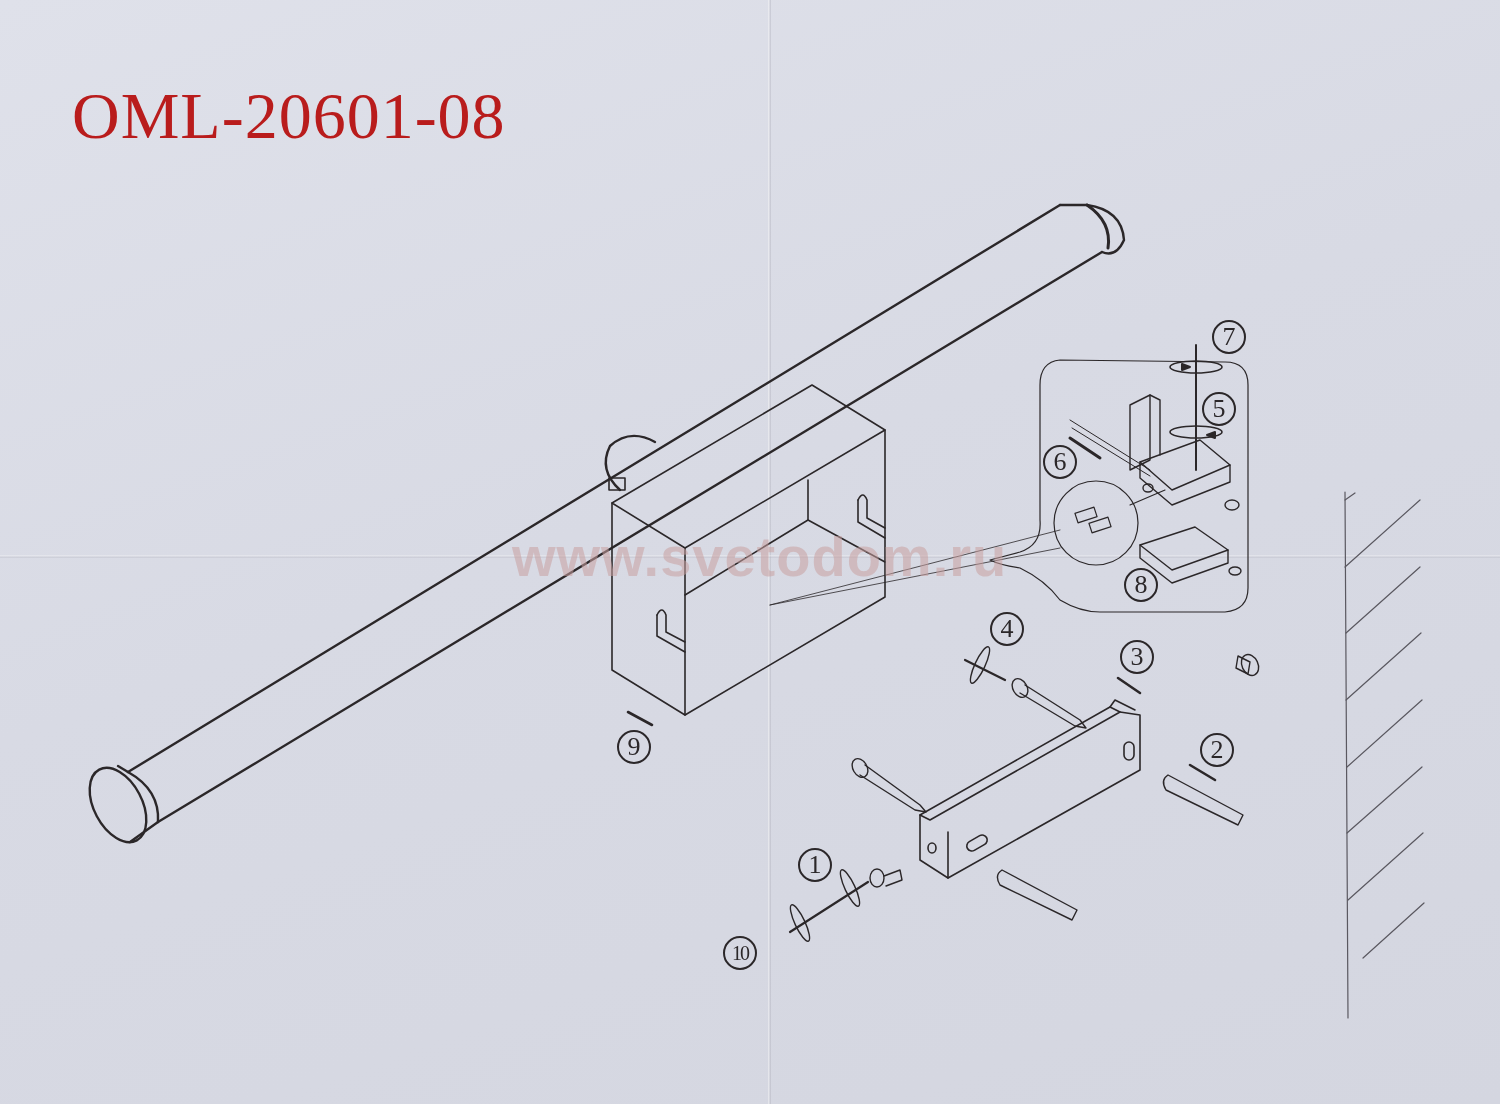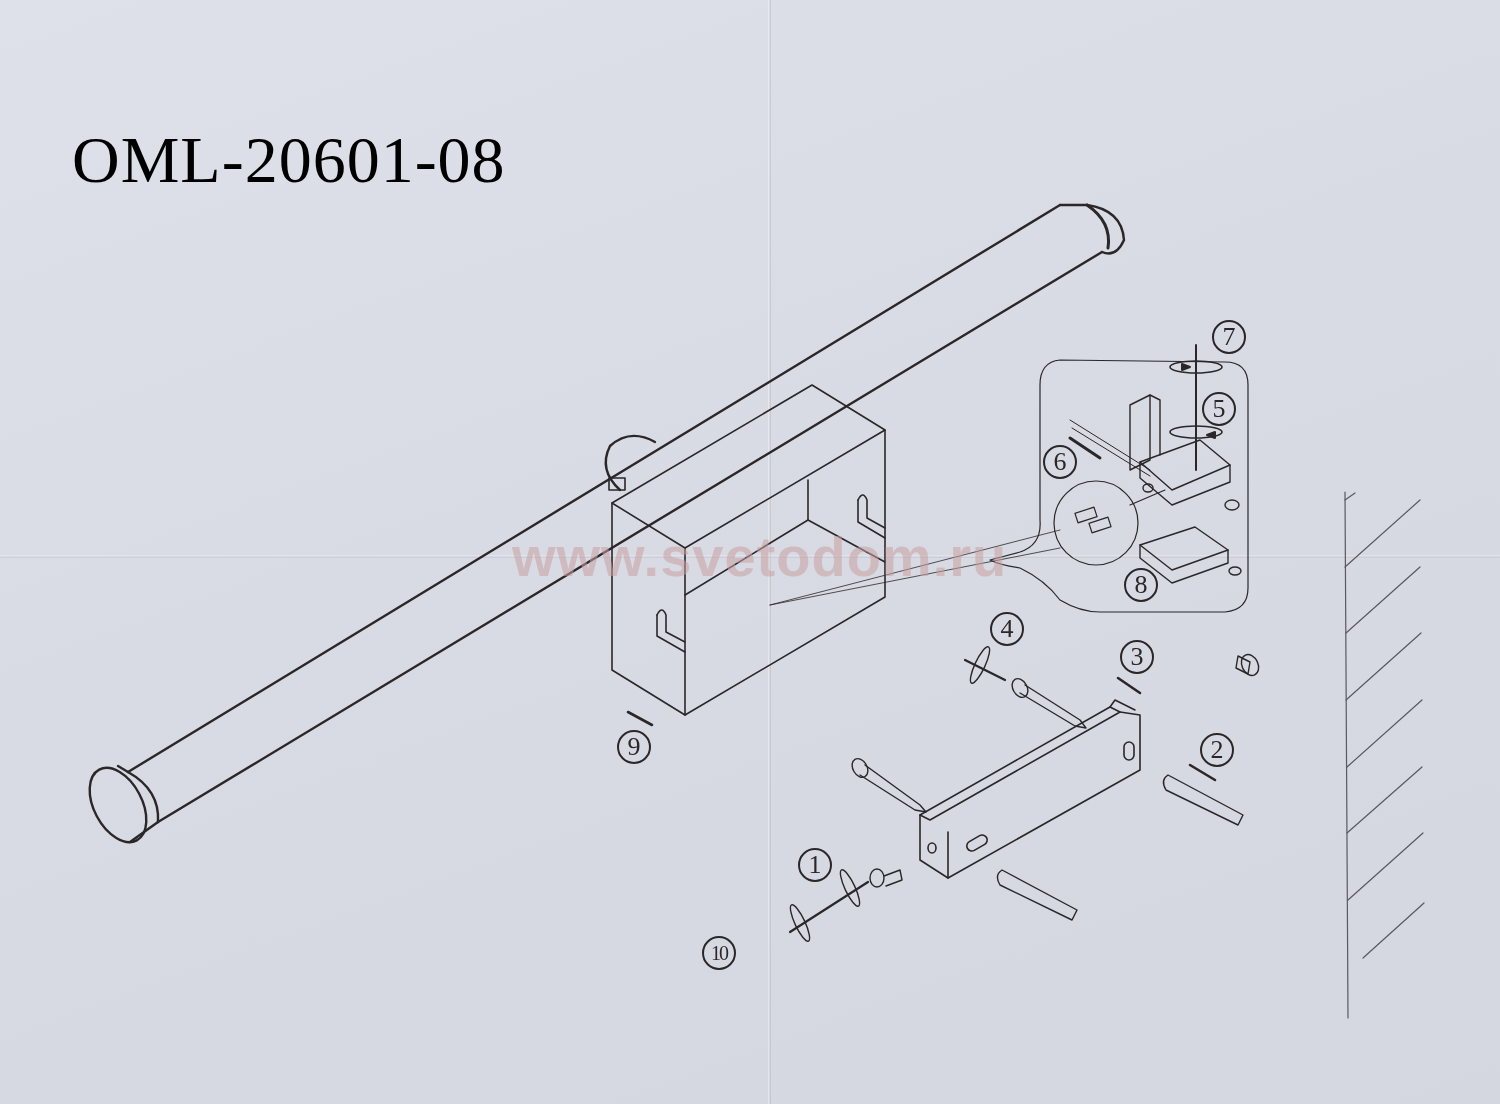--- a/index.html
+++ b/index.html
@@ -4,22 +4,22 @@
 <style>
   html,body{margin:0;padding:0;}
   body{width:1500px;height:1104px;overflow:hidden;background:#d9dbe4;
        font-family:"Liberation Serif","DejaVu Serif",serif;position:relative;}
   .paper{position:absolute;left:0;top:0;width:1500px;height:1104px;
     background:linear-gradient(160deg,#dfe1ea 0%,#d8dae4 45%,#d4d6e0 100%);}
   .fold-v{position:absolute;left:768px;top:0;width:3px;height:1104px;
     background:linear-gradient(90deg,rgba(255,255,255,0.55),rgba(150,150,165,0.35));}
   .fold-h{position:absolute;left:0;top:555px;width:1500px;height:3px;
     background:linear-gradient(180deg,rgba(255,255,255,0.4),rgba(150,150,165,0.25));}
-  .title{position:absolute;left:72px;top:78px;font-size:66px;color:#000000;
-    letter-spacing:1px;font-family:"Liberation Serif","DejaVu Serif",serif;margin-top:44px;}
+  .title{position:absolute;left:72px;top:78px;font-size:66px;color:#b91c1c;
+    letter-spacing:1px;font-family:"Liberation Serif","DejaVu Serif",serif;}
   .watermark{position:absolute;left:512px;top:524px;font-size:56px;
     font-family:"Liberation Sans","DejaVu Sans",sans-serif;font-weight:bold;
     color:rgba(200,160,160,0.55);letter-spacing:1px;}
   svg{position:absolute;left:0;top:0;}
   .callout{position:absolute;width:34px;height:34px;border:2px solid #2b2729;
     border-radius:50%;display:flex;align-items:center;justify-content:center;
     font-size:26px;color:#2b2729;box-sizing:border-box;background:transparent;}
   .callout.small{font-size:20px;letter-spacing:-2px;}
 </style>
 </head>
@@ -156,15 +156,15 @@
 
 <div class="callout" style="left:1212px;top:320px;">7</div>
 <div class="callout" style="left:1202px;top:392px;">5</div>
 <div class="callout" style="left:1043px;top:445px;">6</div>
 <div class="callout" style="left:1124px;top:568px;">8</div>
 <div class="callout" style="left:990px;top:612px;">4</div>
 <div class="callout" style="left:1120px;top:640px;">3</div>
 <div class="callout" style="left:1200px;top:733px;">2</div>
 <div class="callout" style="left:617px;top:730px;">9</div>
 <div class="callout" style="left:798px;top:848px;">1</div>
-<div class="callout small" style="left:702px;top:936px;font-family:Liberation Serif, serif;">10</div>
+<div class="callout small" style="left:723px;top:936px;font-family:Liberation Serif, serif;">10</div>
 
 <div class="watermark">www.svetodom.ru</div>
 
 </body></html>

